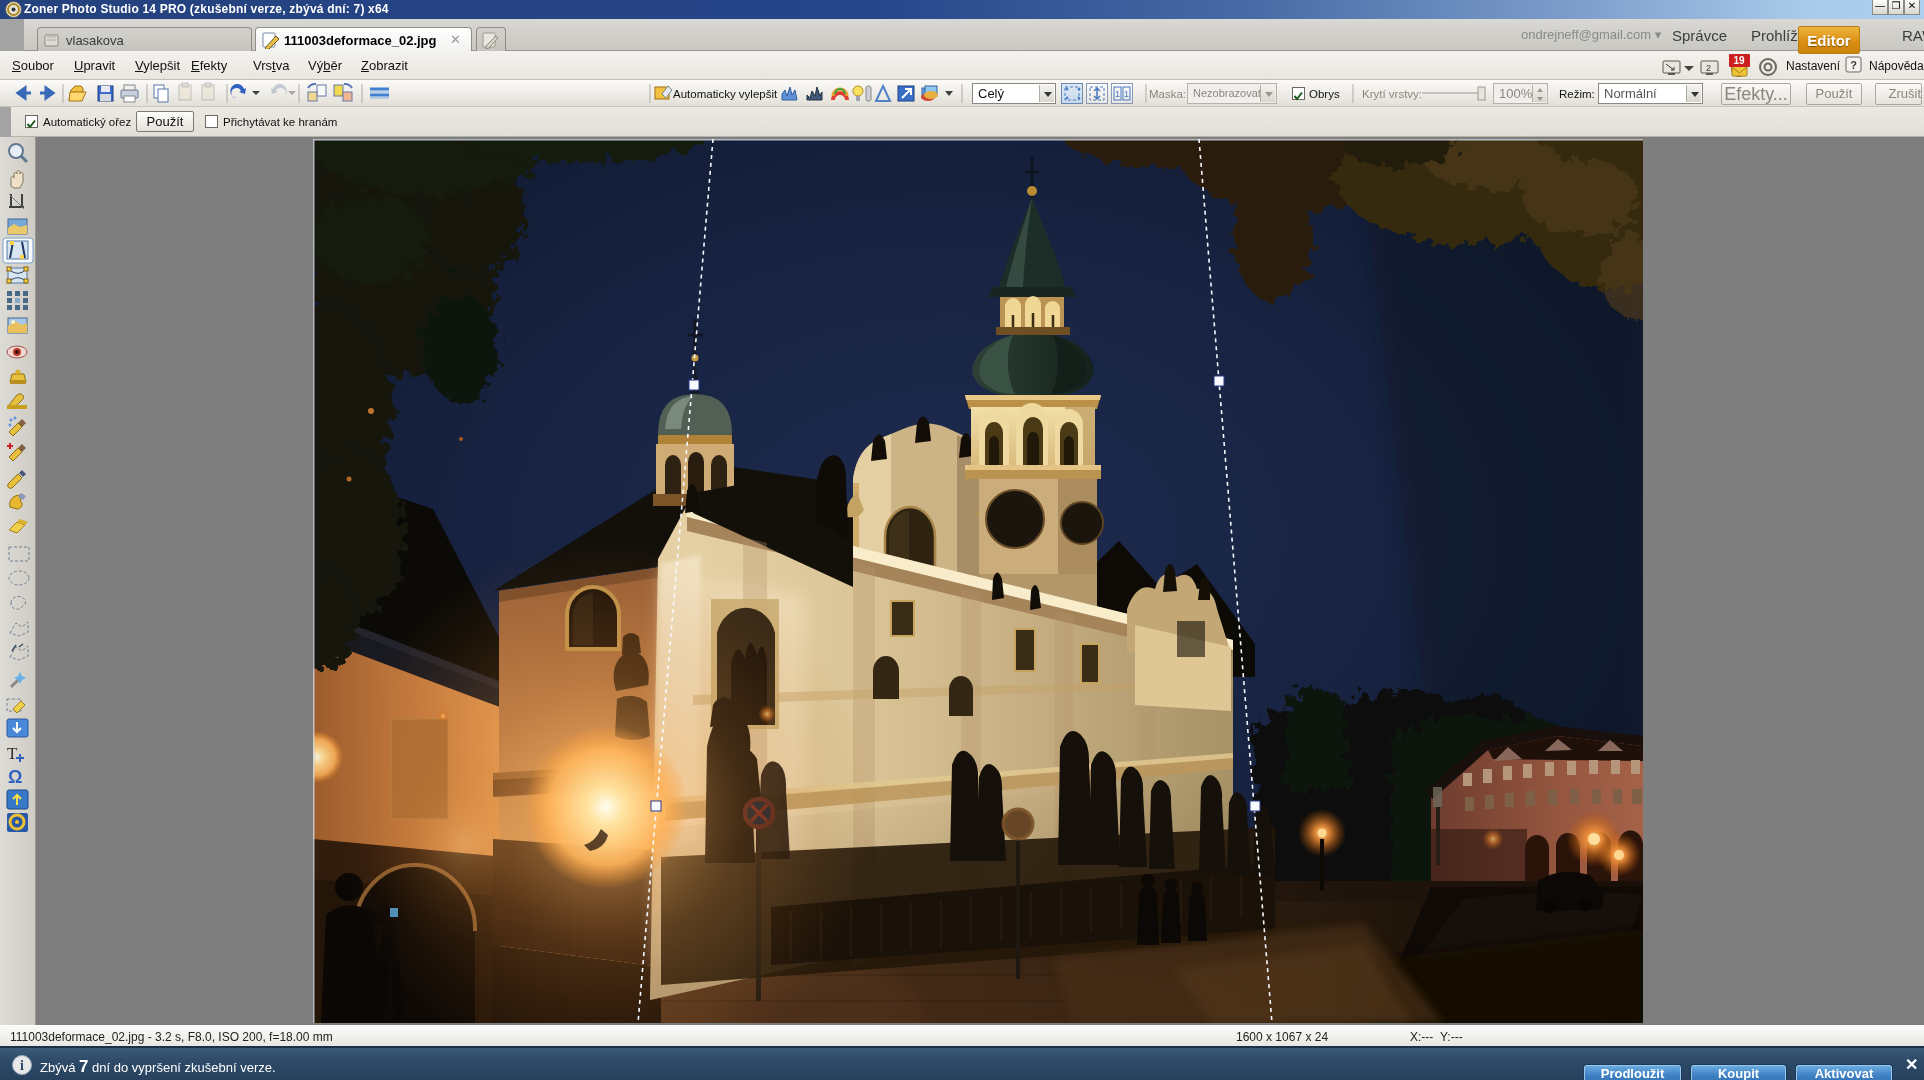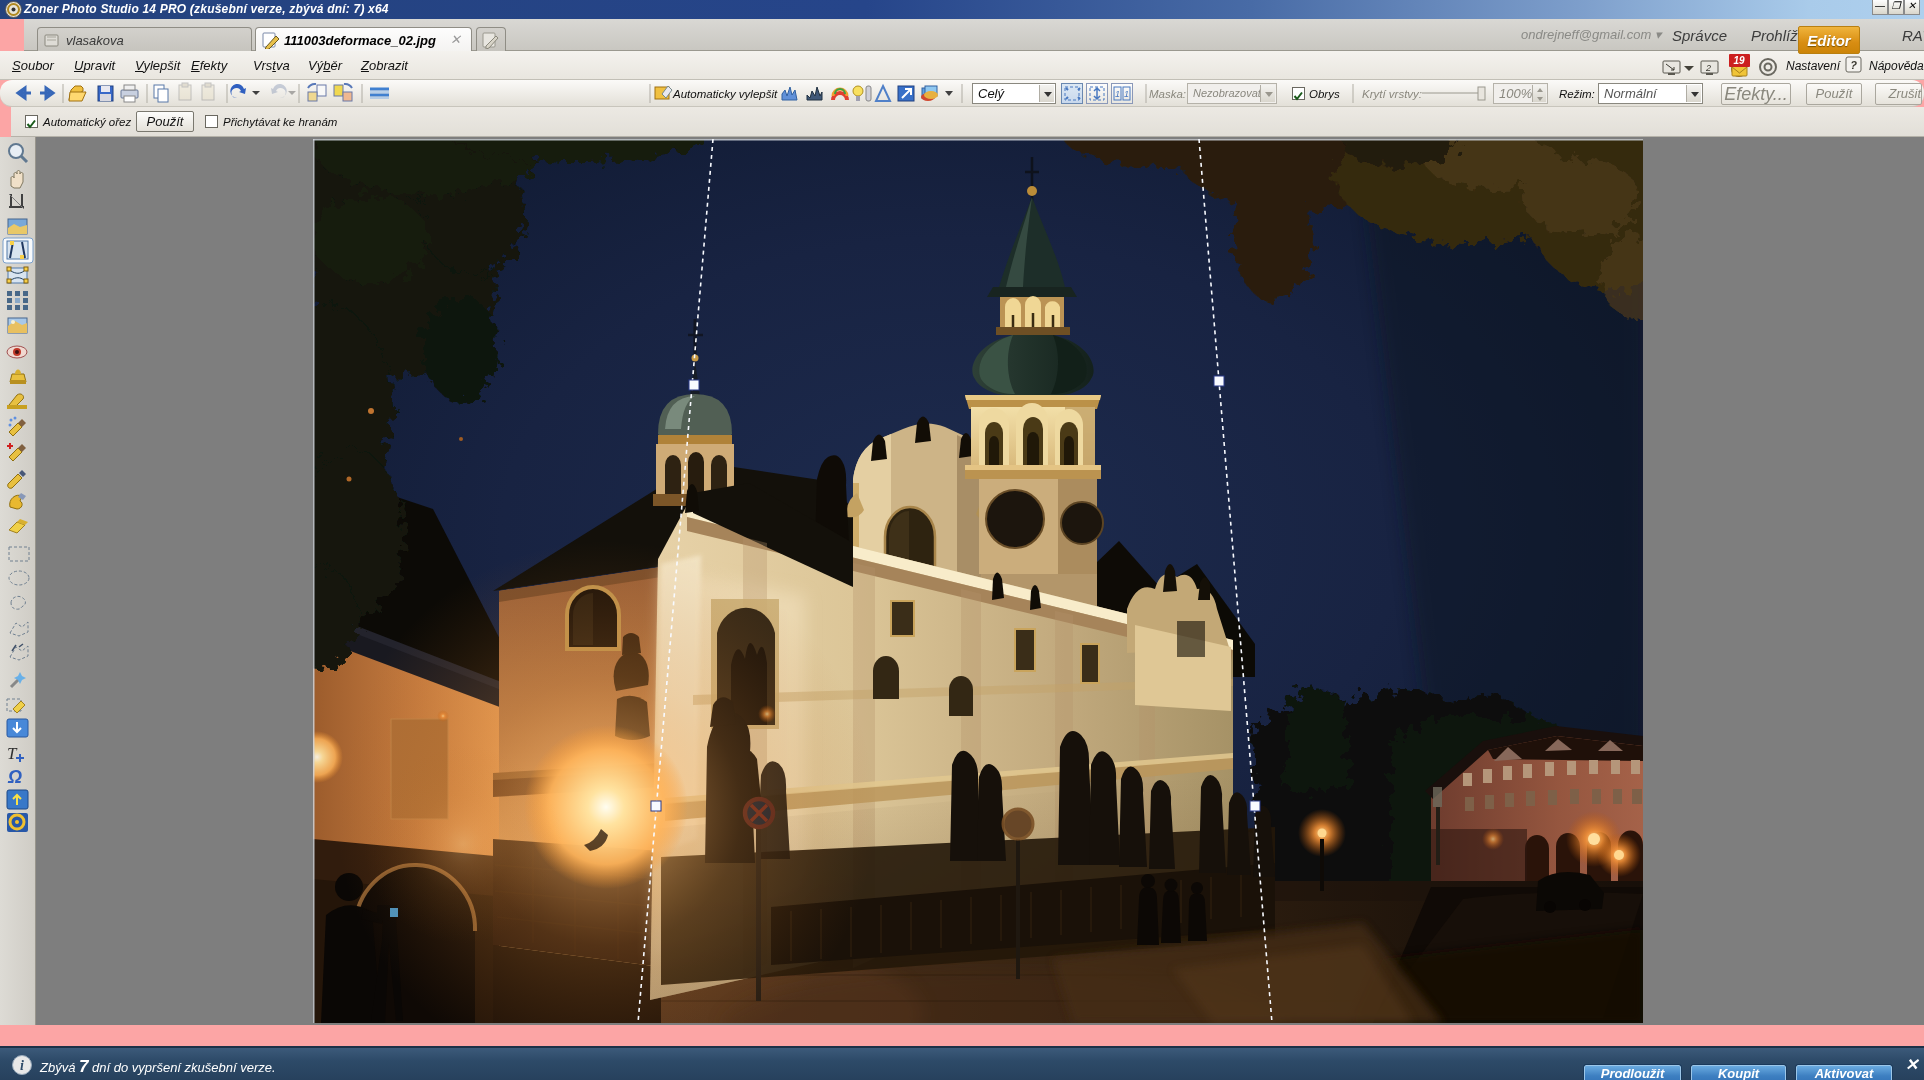--- a/index.html
+++ b/index.html
@@ -1,17 +1,17 @@
 <!DOCTYPE html>
 <html><head>
 <meta charset="utf-8">
 <style>
 * { margin:0; padding:0; box-sizing:border-box; }
 html,body { width:1924px; height:1080px; overflow:hidden; font-family:"Liberation Sans", sans-serif; }
-#app { position:relative; width:1924px; height:1080px; background:#fca5a5;font-style:italic; }
+#app { position:relative; width:1924px; height:1080px; background:#a3a3a3; }
 .abs { position:absolute; }
 
 
 #titlebar { left:0; top:0; width:1924px; height:19px;
   background:linear-gradient(to right,#24427d 0%,#26458a 45%,#486ba6 65%,#7d9ecb 82%,#a9cbea 94%,#aed0ee 100%);
 }
 #titlebar .ttext { position:absolute; left:24px; top:2px; color:#fff; font-weight:bold; font-size:12px; letter-spacing:0.2px; }
 .winbtn { position:absolute; top:0px; width:16px; height:15px; background:linear-gradient(#fefefe,#d9d6cb); border:1px solid #8a8a8a; border-top:none; color:#000; font-size:10px; text-align:center; }
 
 
@@ -23,21 +23,21 @@
 .tab .lbl { position:absolute; left:28px; top:5px; }
 .navitem { position:absolute; top:8px; }
 #editorbtn { position:absolute; left:1798px; top:26px; width:62px; height:28px; background:linear-gradient(#f0b43c,#d88d12 60%,#cc8408); border:1px solid #b97f10; border-radius:2px; color:#fff; font-weight:bold; font-size:15px; text-align:center; line-height:27px; z-index:5; text-shadow:0 1px 1px #7a5200; }
 
 
 #menurow { left:0; top:51px; width:1924px; height:29px; background:linear-gradient(#f4f2ee,#e9e6df); border-bottom:1px solid #c2bfb6; }
 .menuitem { position:absolute; top:7px; font-size:13px; color:#111; }
 .menuitem u { text-decoration:underline; }
 
 
-#toolbar { left:0; top:80px; width:1924px; height:27px; background:linear-gradient(#fbfaf8,#e3e0d8); border-bottom:1px solid #c8c5bc;border-radius:12px; }
+#toolbar { left:0; top:80px; width:1924px; height:27px; background:linear-gradient(#fbfaf8,#e3e0d8); border-bottom:1px solid #c8c5bc; }
 .tbtn-label { position:absolute; top:8px; font-size:11.5px; color:#111; }
 
 
 .combo { position:absolute; background:#fff; border:1px solid #8a887f; font-size:13px; color:#111; }
 .combo .arr { position:absolute; right:1px; top:1px; bottom:1px; width:15px; background:linear-gradient(#f4f3f0,#d9d6cd); border-left:1px solid #b0ada4; }
 .combo .arr:after { content:""; position:absolute; left:4px; top:7px; border:4px solid transparent; border-top:5px solid #333; }
 .combo.dis { background:#f1efec; color:#8a887f; border-color:#b5b2a9; }
 .combo.dis .arr:after { border-top-color:#9a978e; }
 .zoombtn { position:absolute; top:3px; width:22px; height:21px; border:1px solid #8a98b8; background:linear-gradient(#fdfdfd,#e8e6e0); }
 
@@ -842,20 +842,25 @@
           <path d="M10 15 v-10 m-4 4 l4 -4 l4 4" stroke="#f8e048" stroke-width="2" fill="none"></path>
         </g>
       <g transform="translate(7,676)">
           <rect x="0" y="0" width="21" height="19" rx="2" fill="#2858a8"></rect>
           <circle cx="10" cy="9" r="7" fill="none" stroke="#f0c030" stroke-width="3"></circle>
           <circle cx="10" cy="9" r="2" fill="#f0c030"></circle>
         </g>
     </svg>
   </div>
 
+  <div id="statusbar" class="abs">
+    <div class="abs" style="left:10px;top:4px">111003deformace_02.jpg - 3.2 s, F8.0, ISO 200, f=18.00 mm</div>
+    <div class="abs" style="left:1236px;top:4px">1600 x 1067 x 24</div>
+    <div class="abs" style="left:1410px;top:4px">X:---&nbsp;&nbsp;Y:---</div>
+  </div>
 
   <div id="trialbar" class="abs">
     <svg class="abs" style="left:12px;top:7px" width="20" height="20">
         <circle cx="10" cy="10" r="9.5" fill="#e8e8e8"></circle>
         <circle cx="10" cy="10" r="9.5" fill="none" stroke="#9ab"></circle>
         <text x="10" y="15" font-size="14" font-weight="bold" fill="#2d4a68" text-anchor="middle" font-family="Liberation Serif">i</text>
       </svg>
     <div class="abs" style="left:40px;top:9px;font-size:13px">Zbývá <span style="font-size:17px;font-weight:bold">7</span> dní do vypršení zkušební verze.</div>
     <div class="bluebtn" style="left:1584px;width:97px">Prodloužit<br></div>
     <div class="bluebtn" style="left:1691px;width:95px">Koupit</div>

